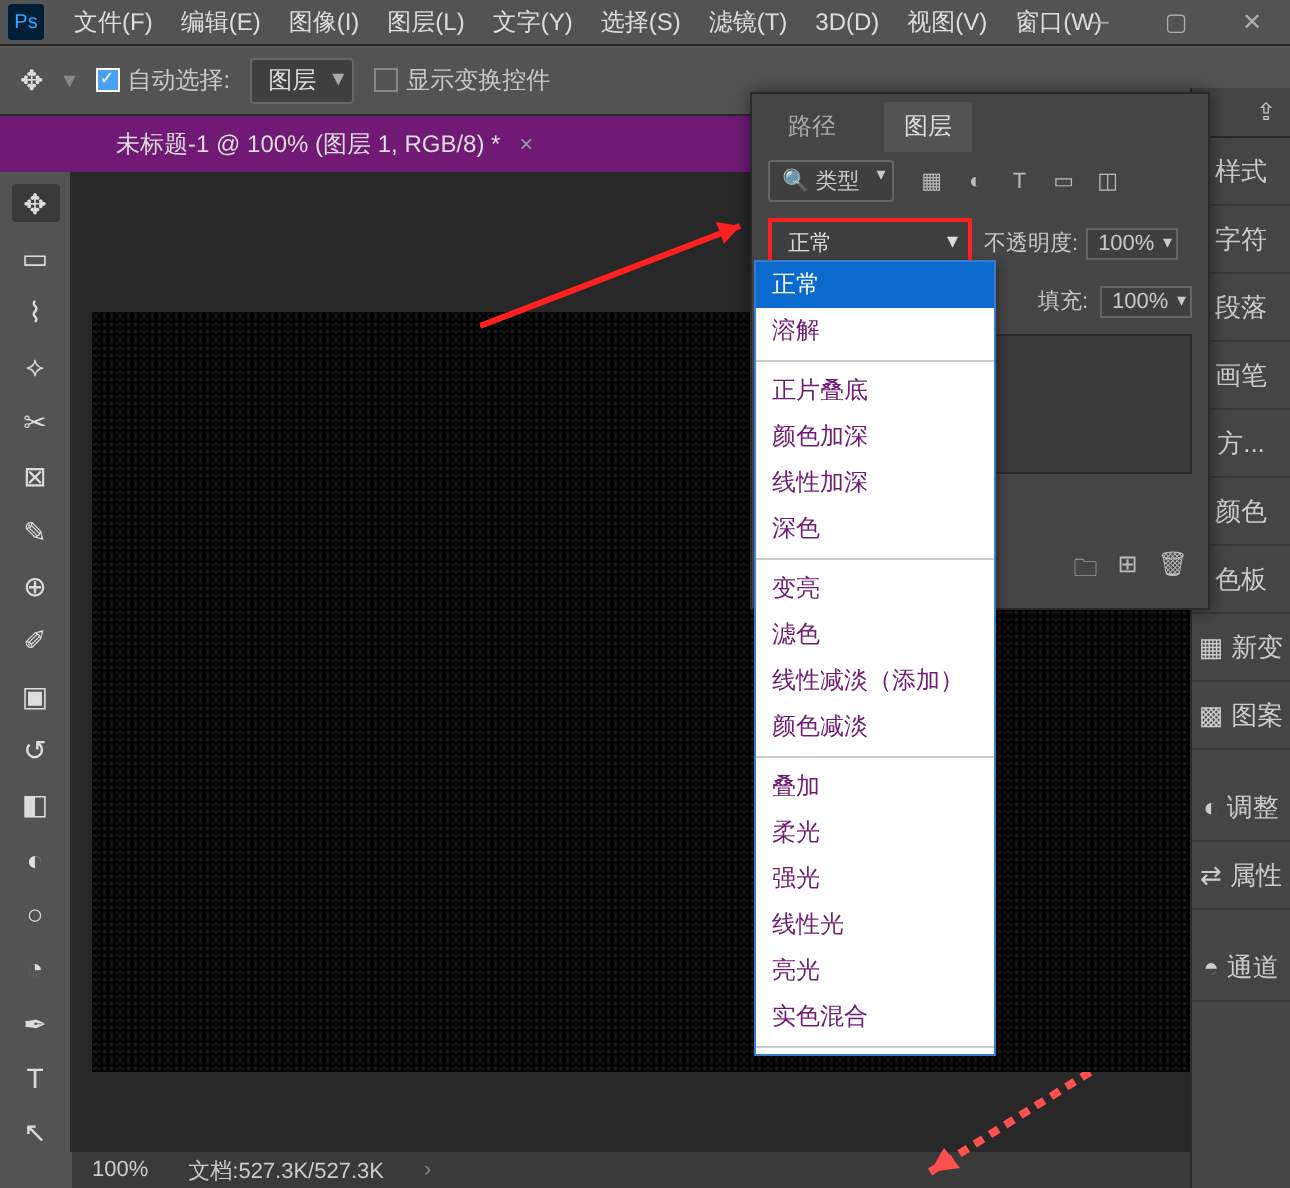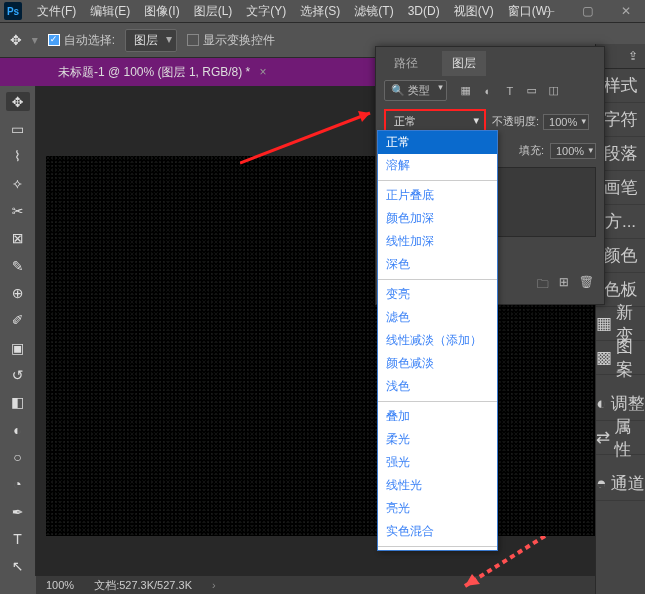--- a/index.html
+++ b/index.html
@@ -1,18 +1,18 @@
 <!DOCTYPE html>
 <html><head>
 <meta charset="utf-8">
 <style>
 *{margin:0;padding:0;box-sizing:border-box;font-family:"Microsoft YaHei",Arial,sans-serif;user-select:none}
 body{background:#535353;width:645px;height:594px;overflow:hidden;position:relative;color:#c8c8c8;font-size:12px}
 .menubar{height:22px;background:#535353;display:flex;align-items:center;padding-left:4px}
-.ps-logo{width:18px;height:18px;background:#001e36;color:#31a8ff;display:flex;align-items:center;justify-content:center;font-weight:bold;font-size:10px;border-radius:2px;margin-right:8px}
+.ps-logo{width:18px;height:18px;background:#001e36;color:#31a8ff;display:flex;align-items:center;justify-content:center;font-weight:normal;font-size:10px;border-radius:2px;margin-right:8px}
 .menu-item{padding:0 7px;color:#ddd;cursor:pointer}
 .win-controls{position:absolute;right:0;top:0;display:flex;height:22px}
 .win-btn{width:38px;display:flex;align-items:center;justify-content:center;color:#aaa}
 .toolbar{height:36px;background:#535353;border-top:1px solid #2a2a2a;border-bottom:1px solid #2a2a2a;display:flex;align-items:center;padding:0 10px;gap:10px}
 .move-icon{font-size:14px;color:#ddd}
 .checkbox{width:12px;height:12px;background:#48a0f7;border:1px solid #fff;display:inline-block;position:relative;margin-right:4px;vertical-align:middle}
 .checkbox::after{content:"✓";color:#fff;font-size:9px;position:absolute;top:-1px;left:1px}
 .emptycb{width:12px;height:12px;border:1px solid #888;display:inline-block;margin-right:4px;vertical-align:middle}
 .dropdown{background:#3f3f3f;border:1px solid #666;padding:2px 18px 2px 8px;color:#ddd;position:relative;border-radius:2px}
 .dropdown::after{content:"▾";position:absolute;right:4px;top:2px;color:#aaa}
@@ -22,41 +22,41 @@
 .workspace{position:absolute;top:86px;left:0;right:0;bottom:18px;display:flex}
 .tools{width:36px;background:#535353;border-right:1px solid #2a2a2a;display:flex;flex-direction:column;align-items:center;padding-top:6px;gap:8px}
 .tool{width:24px;height:22px;display:flex;align-items:center;justify-content:center;color:#ddd;font-size:14px;border-radius:2px}
 .tool.active{background:#3a3a3a}
 .canvas-area{flex:1;background:#282828;position:relative}
 .canvas{position:absolute;left:10px;top:70px;right:10px;bottom:40px;background:#000;background-image:radial-gradient(circle,rgba(60,60,60,.3) 1px,transparent 1px),radial-gradient(circle,rgba(50,60,50,.25) 1px,transparent 1px);background-size:4px 4px,3px 3px;background-position:0 0,2px 2px}
 .statusbar{position:absolute;bottom:0;left:36px;right:0;height:18px;background:#3a3a3a;display:flex;align-items:center;padding:0 10px;gap:20px;color:#ccc;font-size:11px}
 .right-dock{position:absolute;right:0;top:44px;bottom:0;width:50px;background:#454545;border-left:1px solid #2a2a2a}
 .dock-btns{display:flex;justify-content:flex-end;padding:4px;gap:6px;border-bottom:1px solid #2a2a2a}
 .dock-icon{width:16px;height:16px;display:flex;align-items:center;justify-content:center;color:#ccc}
-.dock-row{height:34px;display:flex;align-items:center;justify-content:center;gap:4px;color:#ccc;font-size:17px;border-bottom:1px solid #3a3a3a}
+.dock-row{height:34px;display:flex;align-items:center;justify-content:center;gap:4px;color:#ccc;font-size:13px;border-bottom:1px solid #3a3a3a}
 .layers-panel{position:absolute;right:40px;top:46px;width:230px;background:#454545;border:1px solid #2a2a2a;box-shadow:0 0 8px rgba(0,0,0,.5)}
 .panel-tabs{display:flex;gap:14px;padding:4px 8px 0}
 .panel-tab{padding:4px 10px;color:#aaa;font-size:12px}
 .panel-tab.active{background:#535353;color:#ddd}
 .panel-row{display:flex;align-items:center;padding:4px 8px;gap:6px;font-size:11px}
 .search-type{background:#3f3f3f;border:1px solid #666;padding:2px 16px 2px 6px;position:relative;border-radius:2px}
 .search-type::after{content:"▾";position:absolute;right:3px;top:1px;font-size:9px}
 .type-icons{display:flex;gap:8px;margin-left:6px}
 .type-icons span{width:14px;height:14px;display:flex;align-items:center;justify-content:center;color:#bbb}
 .blend-select{background:#3f3f3f;border:2px solid #ff2020;padding:3px 20px 3px 8px;width:102px;position:relative;color:#ddd}
 .blend-select::after{content:"▾";position:absolute;right:5px;top:3px}
 .opacity-row{display:flex;align-items:center;gap:4px;font-size:11px}
 .pct-input{background:#3f3f3f;border:1px solid #666;padding:1px 12px 1px 5px;width:46px;position:relative}
 .pct-input::after{content:"▾";position:absolute;right:2px;top:1px;font-size:9px}
 .layers-list{background:#3a3a3a;min-height:70px;margin:4px 8px;border:1px solid #2a2a2a}
 .lock-icons{display:flex;gap:10px;padding:2px 4px}
 .lock-icons span{color:#aaa;font-size:11px}
 .panel-footer{display:flex;justify-content:flex-end;gap:10px;padding:8px 10px;color:#bbb}
 .blend-menu{position:absolute;left:377px;top:130px;width:121px;background:#fff;border:1px solid #3a7acf;box-shadow:2px 2px 5px rgba(0,0,0,.3)}
-.bm-item{padding:3px 8px;font-size:12px;color:#3b82f6;cursor:pointer}
+.bm-item{padding:3px 8px;font-size:12px;color:#701a75;cursor:pointer}
 .bm-item.sel{background:#0a6acd;color:#fff}
 .bm-sep{height:1px;background:#ccc;margin:3px 0}
 .arrow{position:absolute;pointer-events:none}
 .arrow.red1{left:240px;top:108px}
 .arrow.red2{left:460px;top:536px}
 svg{display:block}
 </style>
 </head>
 <body>
 
@@ -223,21 +223,20 @@
   <div class="bm-sep"></div>
   <div class="bm-item">正片叠底</div>
   <div class="bm-item">颜色加深</div>
   <div class="bm-item">线性加深</div>
   <div class="bm-item">深色</div>
   <div class="bm-sep"></div>
   <div class="bm-item">变亮</div>
   <div class="bm-item">滤色</div>
   <div class="bm-item">线性减淡（添加）</div>
   <div class="bm-item">颜色减淡</div>
-  <div class="bm-item">浅色</div>
   <div class="bm-sep"></div>
   <div class="bm-item">叠加</div>
   <div class="bm-item">柔光</div>
   <div class="bm-item">强光</div>
   <div class="bm-item">线性光</div>
   <div class="bm-item">亮光</div>
   <div class="bm-item">实色混合</div>
   <div class="bm-sep"></div>
 
 </div>

